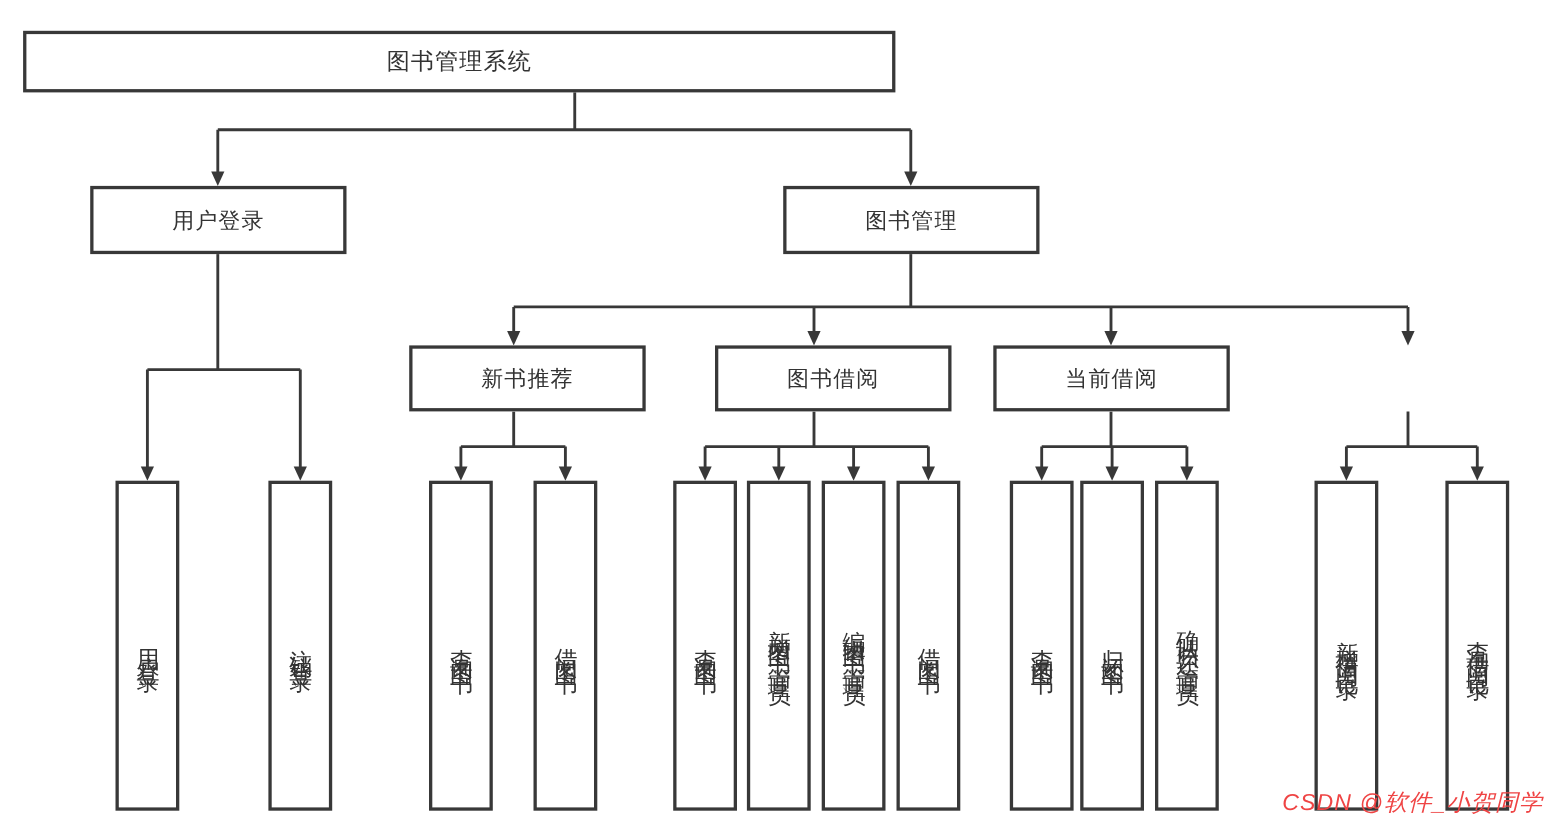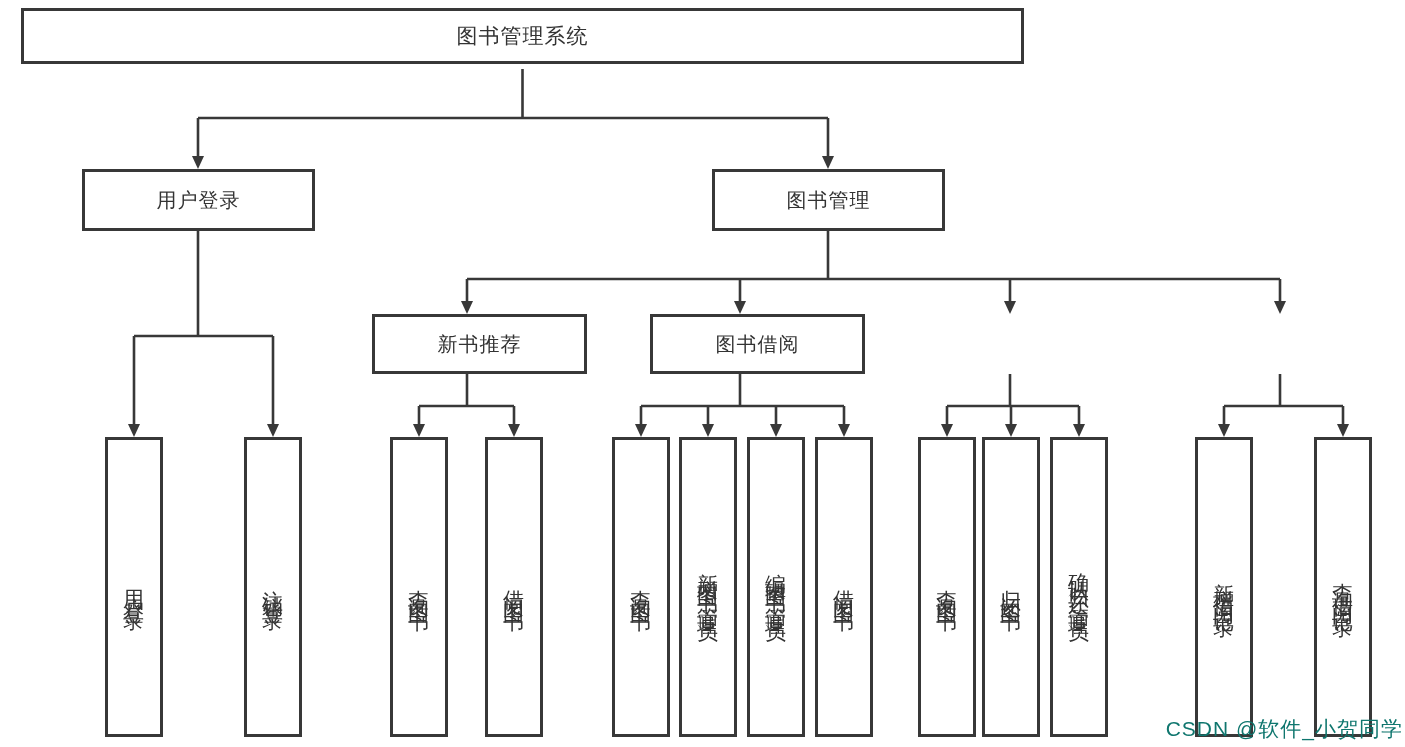--- a/index.html
+++ b/index.html
@@ -15,46 +15,47 @@
     position:absolute;
     box-sizing:border-box;
     border:3px solid #383838;
     background:#ffffff;
     display:flex;align-items:center;justify-content:center;
     color:#333333;
     font-size:20px;
     letter-spacing:1px;
     white-space:nowrap;
   }
-  .root{left:21px;top:8px;width:1003px;height:56px;font-size:21px;text-align:right;}
+  .root{left:21px;top:28px;width:793px;height:56px;font-size:21px;text-align:right;}
   .lvl2{top:169px;width:233px;height:62px;}
   .lvl3{top:314px;width:215px;height:60px;}
   .leaf{
     position:absolute;
     box-sizing:border-box;
     top:437px;height:300px;width:58px;
     border:3px solid #383838;
     background:#ffffff;
     display:flex;align-items:center;justify-content:center;
   }
   .leaf span{
     writing-mode:vertical-rl;
     color:#333333;
     font-size:21px;
     letter-spacing:7px;
     line-height:1;
   }
   .watermark{
     position:absolute;
     right:2px;bottom:4px;
-    color:#0f766e;
+    color:#ef4444;
     font-size:21px;
     letter-spacing:1px;
     z-index:10;
     white-space:nowrap;
+    font-style:italic;
   }
   .wire{stroke:#383838;stroke-width:2.6;fill:none;}
   .arrow{fill:#383838;stroke:none;}
 </style>
 </head>
 <body>
 
 <div id="canvas">
 
   <svg id="wires" viewBox="0 0 1405 747" xmlns="http://www.w3.org/2000/svg">
@@ -107,20 +108,21 @@
     </g>
   </svg>
 
   <div class="node root">图书管理系统</div>
 
   <div class="node lvl2" style="left:82px;">用户登录</div>
   <div class="node lvl2" style="left:712px;text-align:center;">图书管理</div>
 
   <div class="node lvl3" style="left:372px;">新书推荐</div>
   <div class="node lvl3" style="left:650px;">图书借阅</div>
+  <div class="node lvl3" style="left:903px;">当前借阅</div>
 
   <div class="leaf" style="left:105px;">
       <span>用户登录</span>
     </div>
   <div class="leaf" style="left:244px;">
       <span>注销登录</span>
     </div>
 
   <div class="leaf" style="left:390px;">
       <span>查询图书</span>

